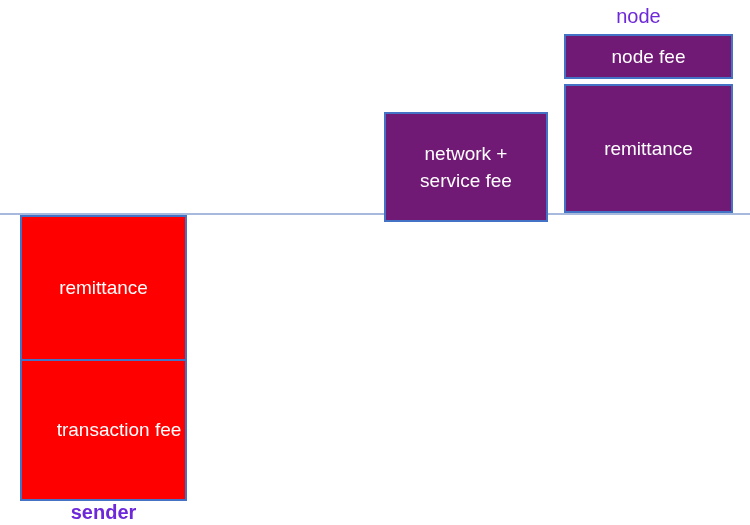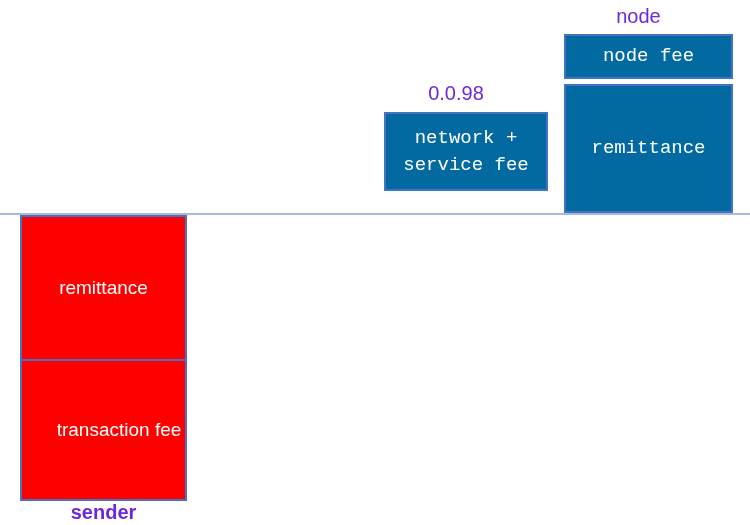--- a/index.html
+++ b/index.html
@@ -28,21 +28,21 @@
     box-sizing: border-box;
     border: 2px solid #4472c4;
     display: flex;
     align-items: center;
     justify-content: center;
     text-align: center;
     color: #ffffff;
     font-size: 19px;
     line-height: 27px;
   }
-  .box.green { background: #0369a1; font-family: Liberation Mono, monospace; }
+  .box.green { background: #701a75; }
 
   
   .sender-stack {
     position: absolute;
     left: 20px;
     top: 215px;
     width: 167px;
     height: 286px;
     box-sizing: border-box;
     border: 2px solid #4472c4;
@@ -62,21 +62,21 @@
     height: 142px;
     border-bottom: 2px solid #4472c4;
   }
   .sender-seg.bottom { flex: 1; margin-left: 31px; }
 
   
   .fee-account-box {
     left: 384px;
     top: 112px;
     width: 164px;
-    height: 79px;
+    height: 110px;
     white-space: pre-line;
   }
   .node-fee-box {
     left: 564px;
     top: 34px;
     width: 169px;
     height: 45px;
   }
   .node-remittance-box {
     left: 564px;
@@ -103,21 +103,20 @@
 <div class="canvas">
 
   <div class="baseline"></div>
 
   <div class="sender-stack">
     <div class="sender-seg top">remittance</div>
     <div class="sender-seg bottom">transaction fee</div>
   </div>
   <div class="caption caption-sender">sender</div>
 
-  <div class="caption caption-fee-account">0.0.98</div>
   <div class="box green fee-account-box">network +
 service fee</div>
 
   <div class="caption caption-node">node</div>
   <div class="box green node-fee-box">node fee</div>
   <div class="box green node-remittance-box">remittance</div>
 
 </div>
 
 </body></html>

